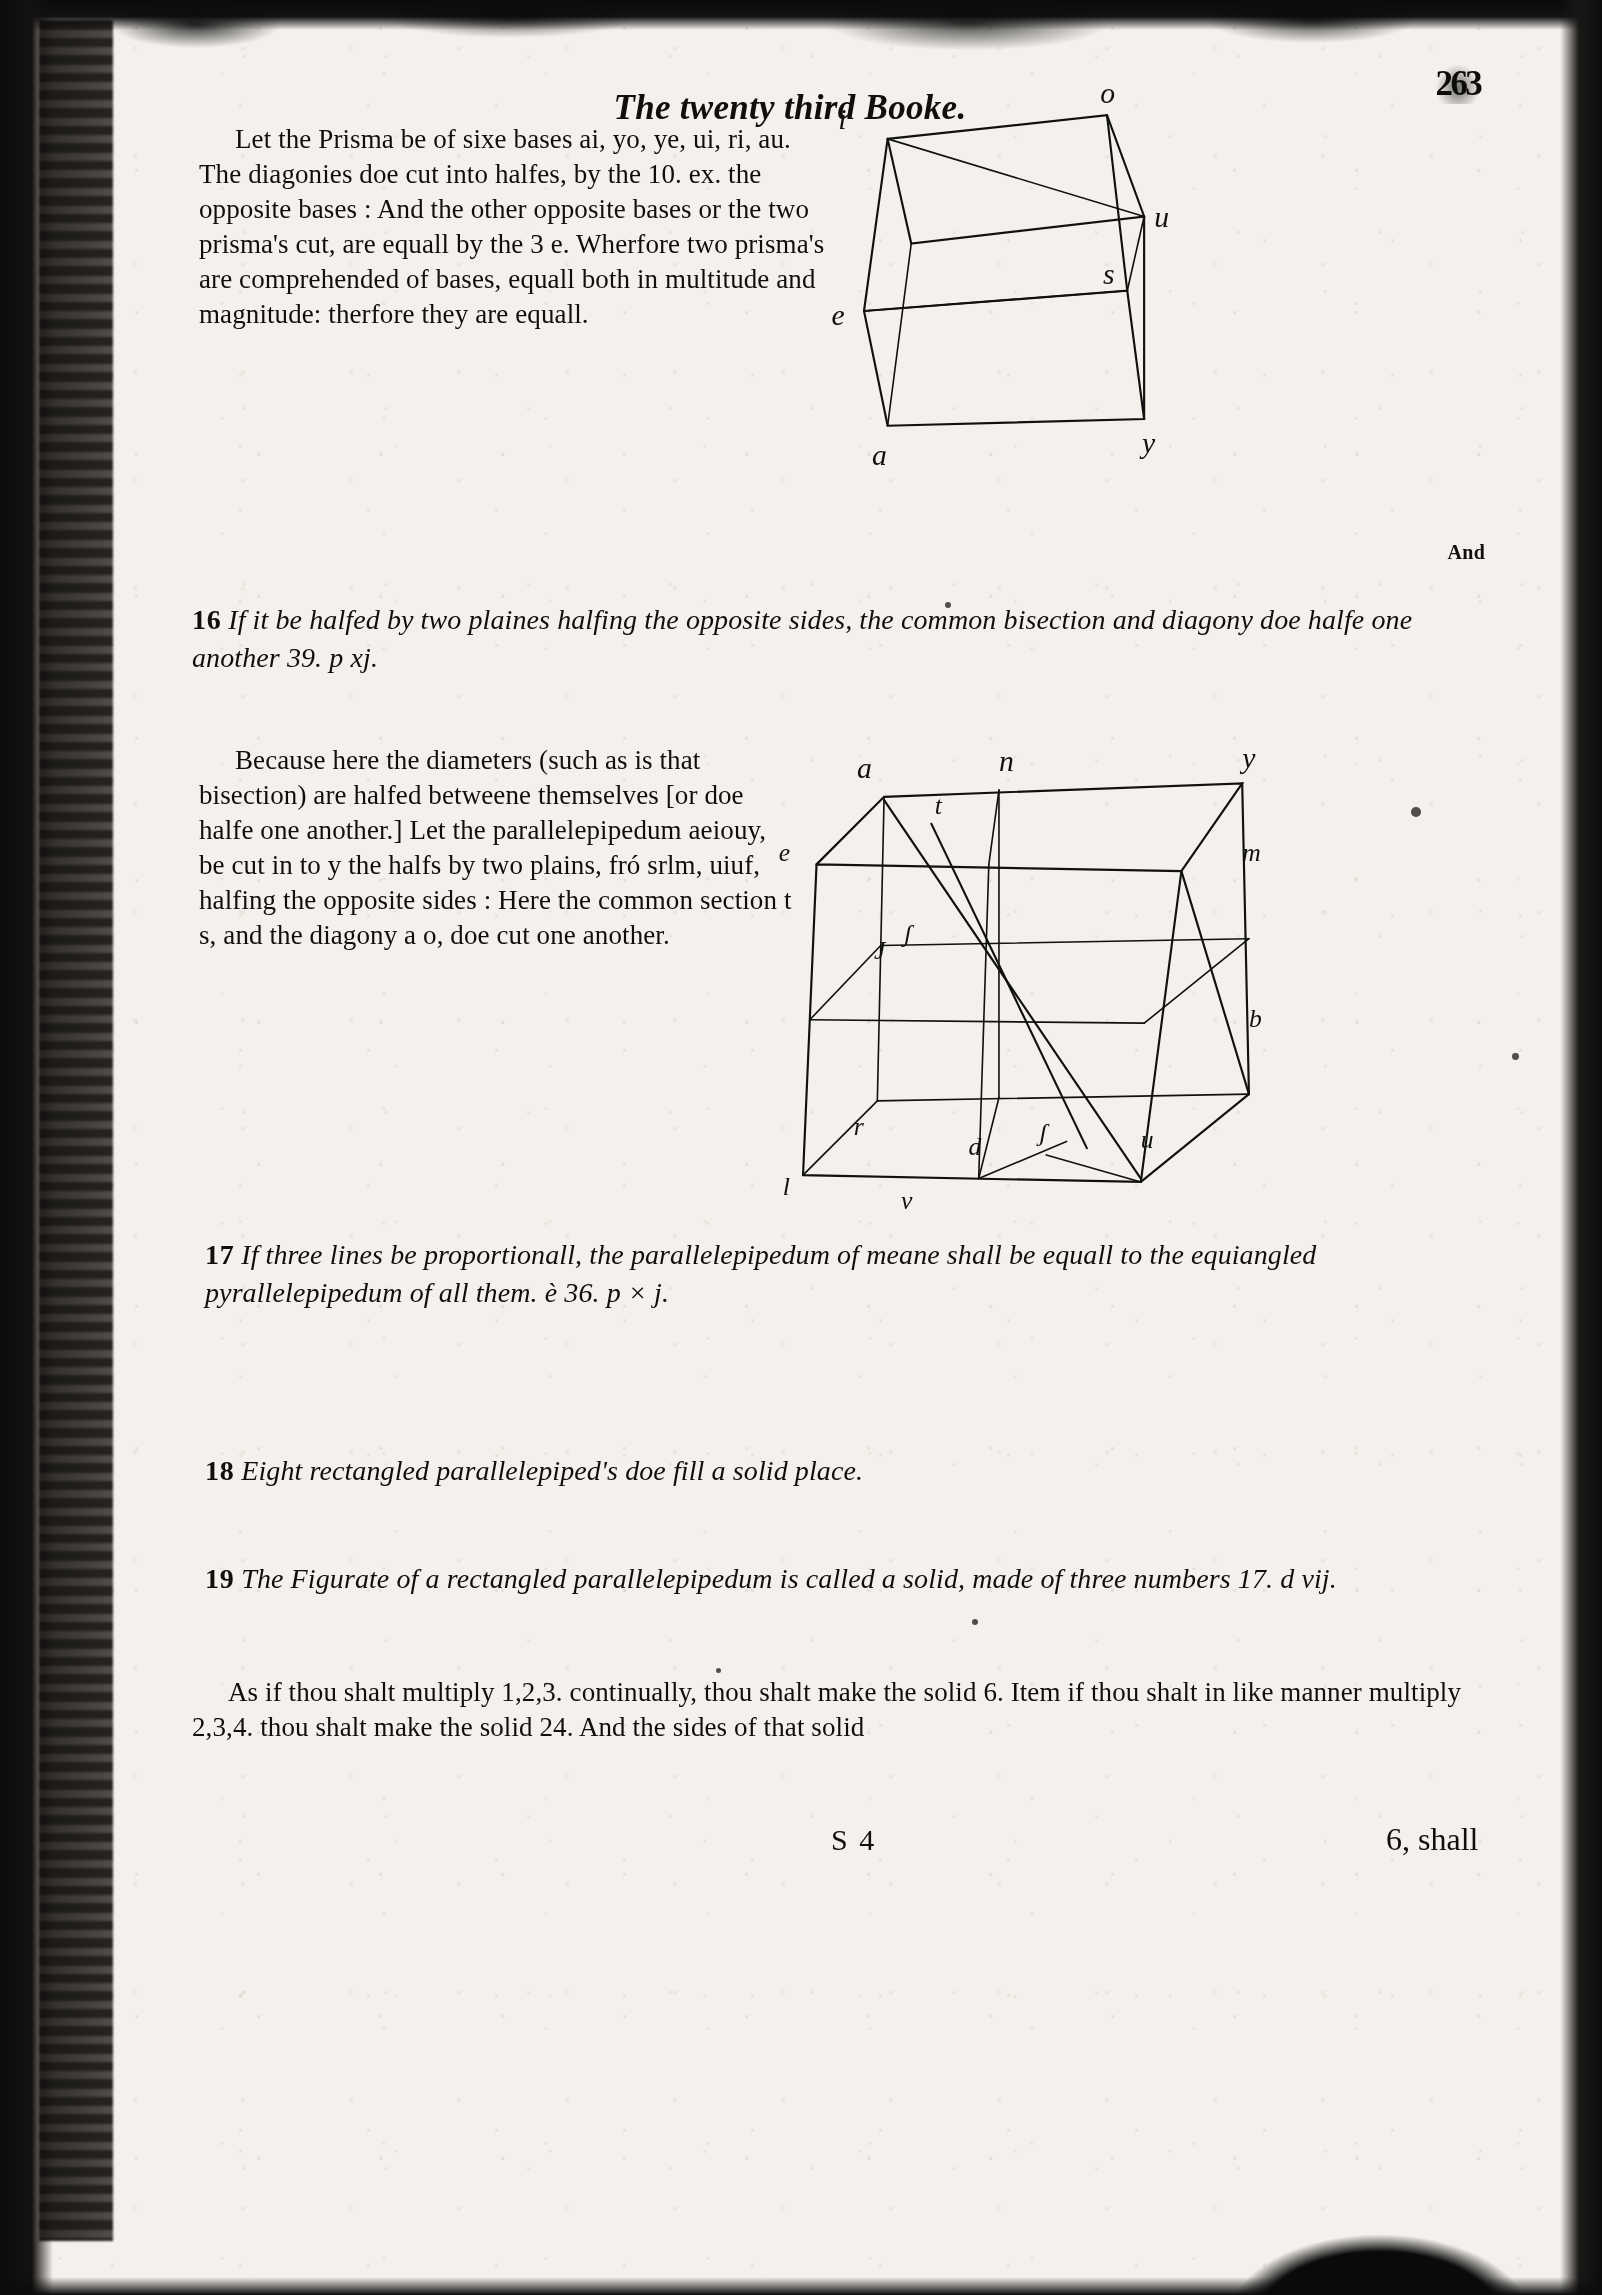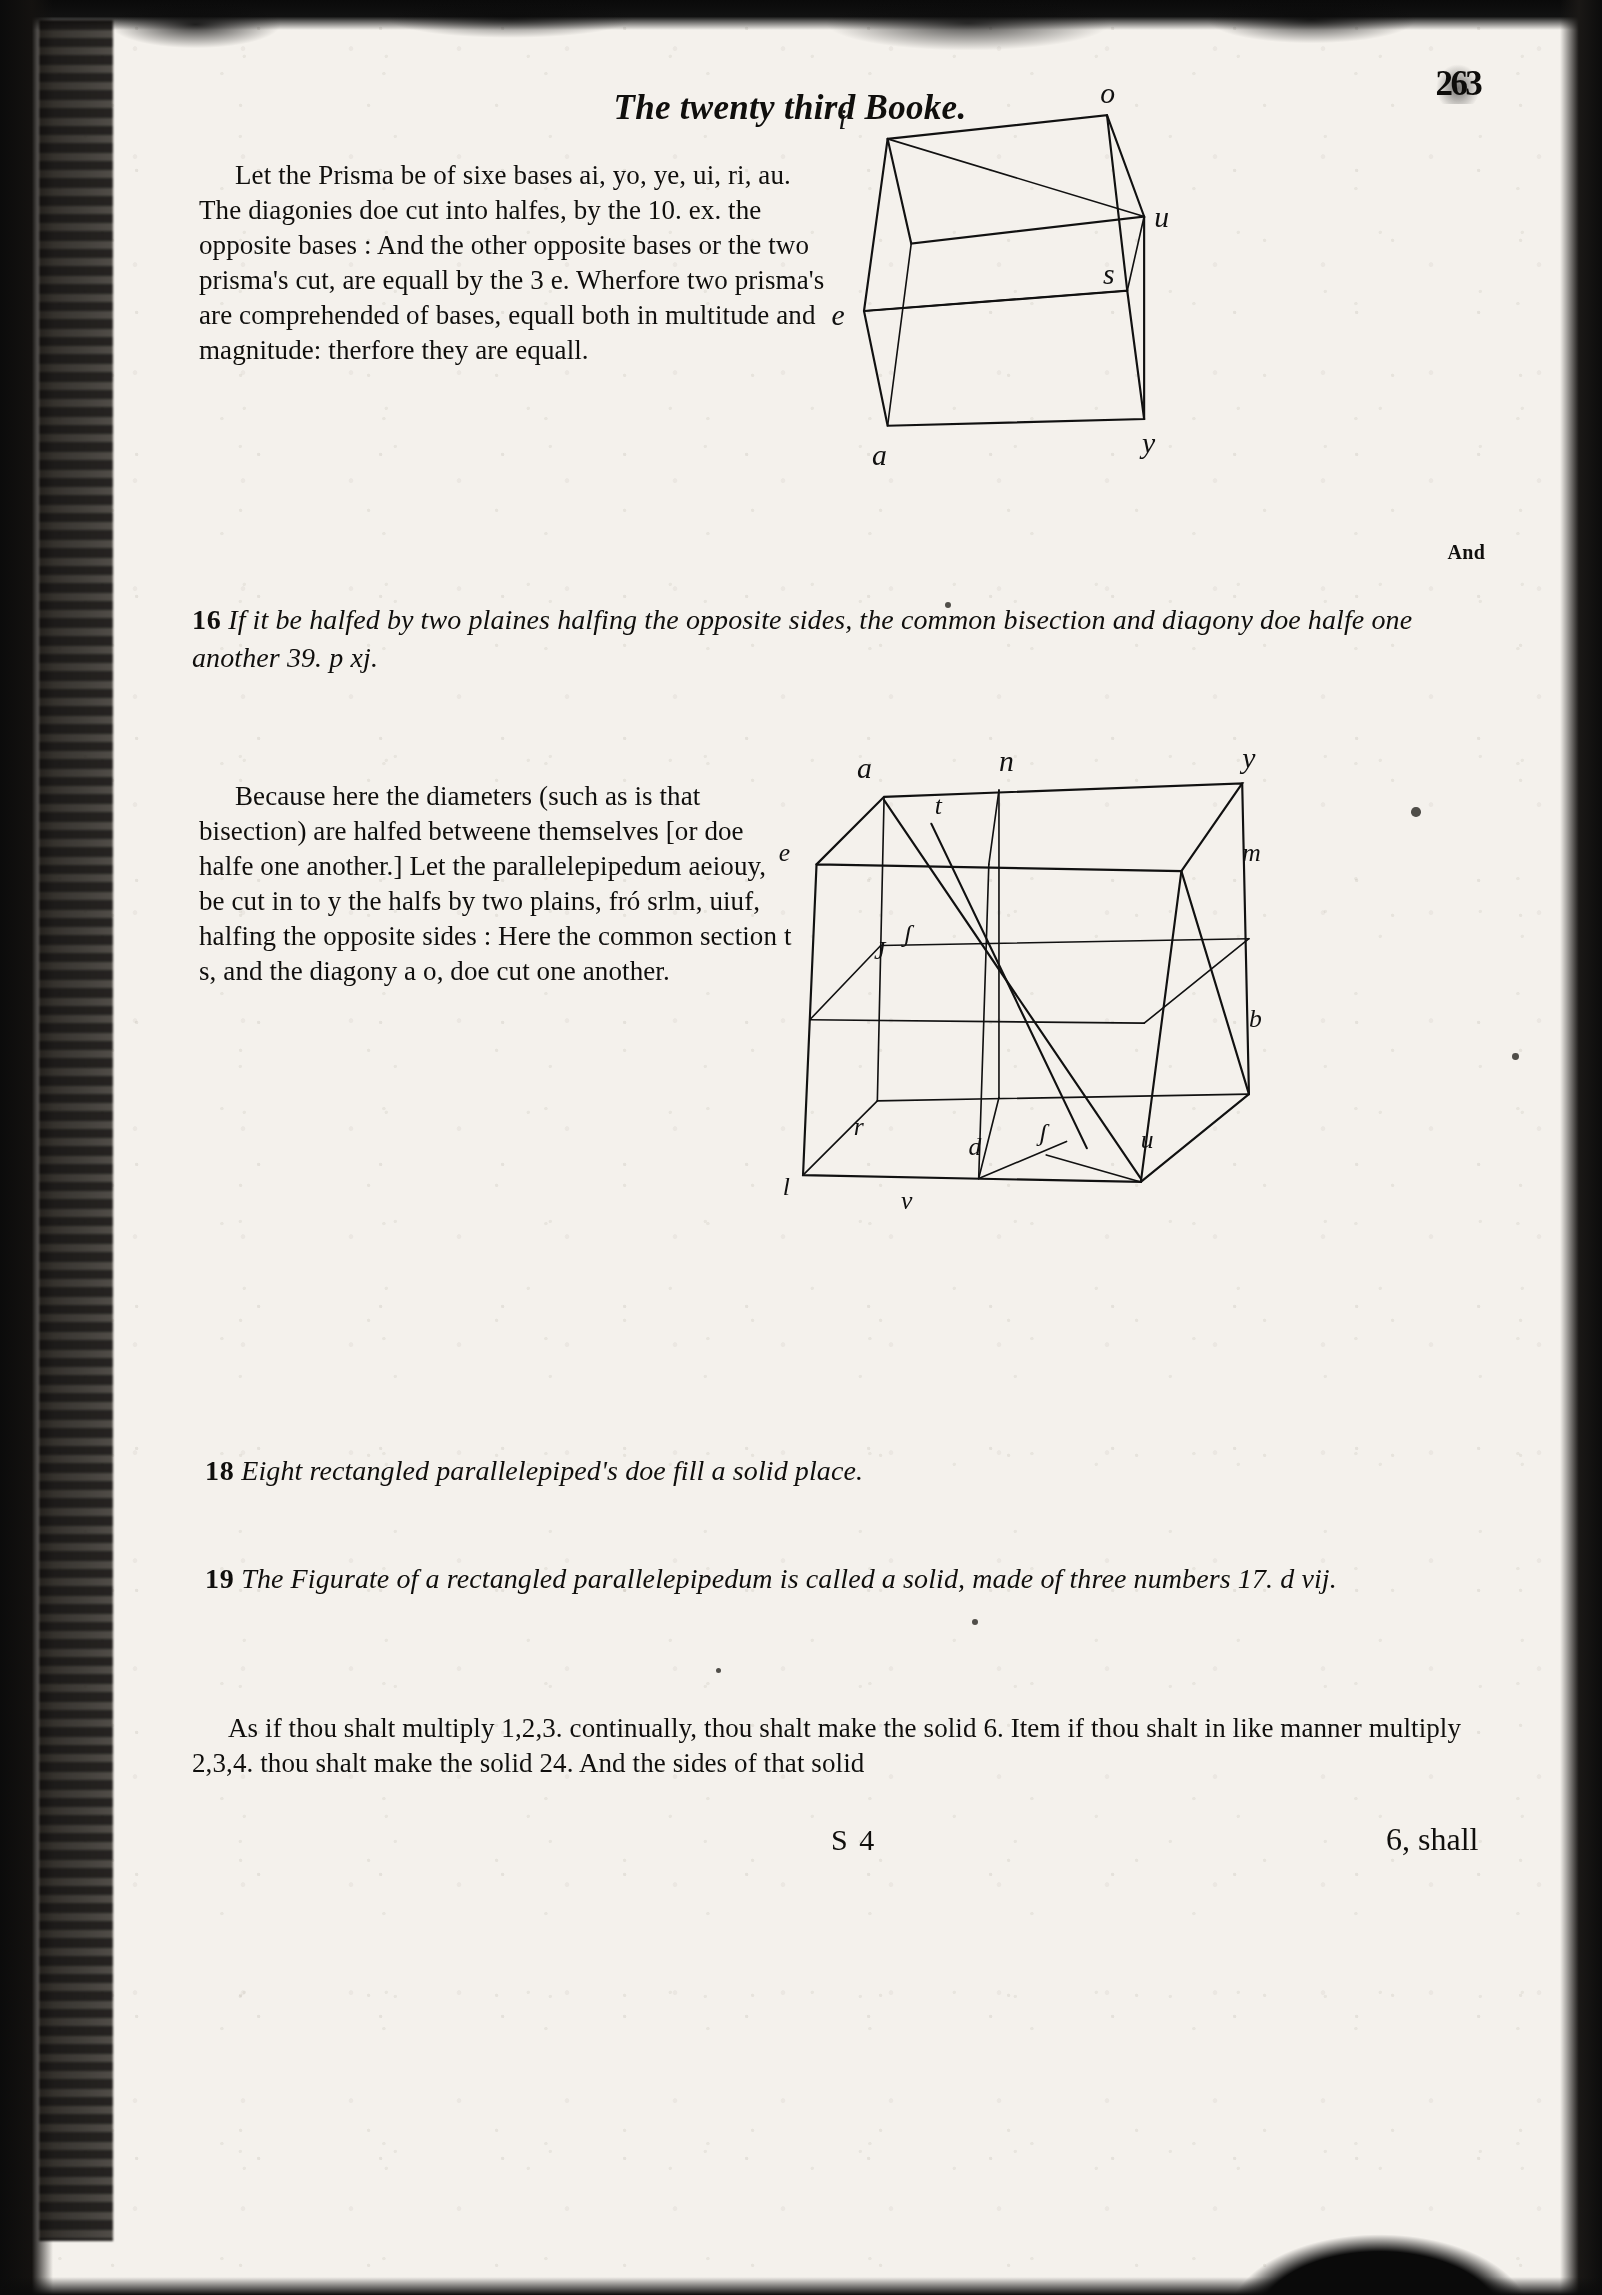--- a/index.html
+++ b/index.html
@@ -115,21 +115,21 @@
     background: radial-gradient(ellipse at 50% 60%, rgba(10,10,10,.55), rgba(10,10,10,0) 70%);
     text-align: center;
   }
 
   .para {
     font-size: 27px;
     line-height: 1.30;
     text-align: left;
     letter-spacing: 0.1px;
   }
-  .para.indent { text-indent: 36px; margin-top: 36px; }
+  .para.indent { text-indent: 36px; }
 
   .prop {
     font-style: italic;
     font-size: 28px;
     line-height: 1.34;
     letter-spacing: 0.1px;
   }
   .prop .num {
     font-style: normal;
     font-weight: bold;
@@ -260,20 +260,23 @@
     <div id="block-top" class="para indent">Let the Prisma be of sixe bases ai, yo, ye, ui, ri, au. The diagonies doe cut into halfes, by the 10. ex. the opposite bases : And the other opposite bases or the two prisma's cut, are equall by the 3 e. Wherfore two prisma's are comprehended of bases, equall both in multitude and magnitude: therfore they are equall.</div>
 
     <div id="and-word">And</div>
 
     <div id="prop16" class="prop">
       <span class="num">16</span><span>If it be halfed by two plaines halfing the opposite sides, the common bisection and diagony doe halfe one another 39. p xj.</span>
     </div>
 
     <div id="block-16" class="para indent">Because here the diameters (such as is that bisection) are halfed betweene themselves [or doe halfe one another.] Let the parallelepipedum aeiouy, be cut in to y the halfs by two plains, fró srlm, uiuf, halfing the opposite sides : Here the common section t s, and the diagony a o, doe cut one another.</div>
 
+    <div id="prop17" class="prop">
+      <span class="num">17</span><span>If three lines be proportionall, the parallelepipedum of meane shall be equall to the equiangled pyrallelepipedum of all them. è 36. p × j.</span>
+    </div>
 
 
     <div id="prop18" class="prop">
       <span class="num">18</span><span>Eight rectangled parallelepiped's doe fill a solid place.</span>
     </div>
 
     <div id="prop19" class="prop">
       <span class="num">19</span><span>The Figurate of a rectangled parallelepipedum is called a solid, made of three numbers 17. d vij.</span>
     </div>
 

